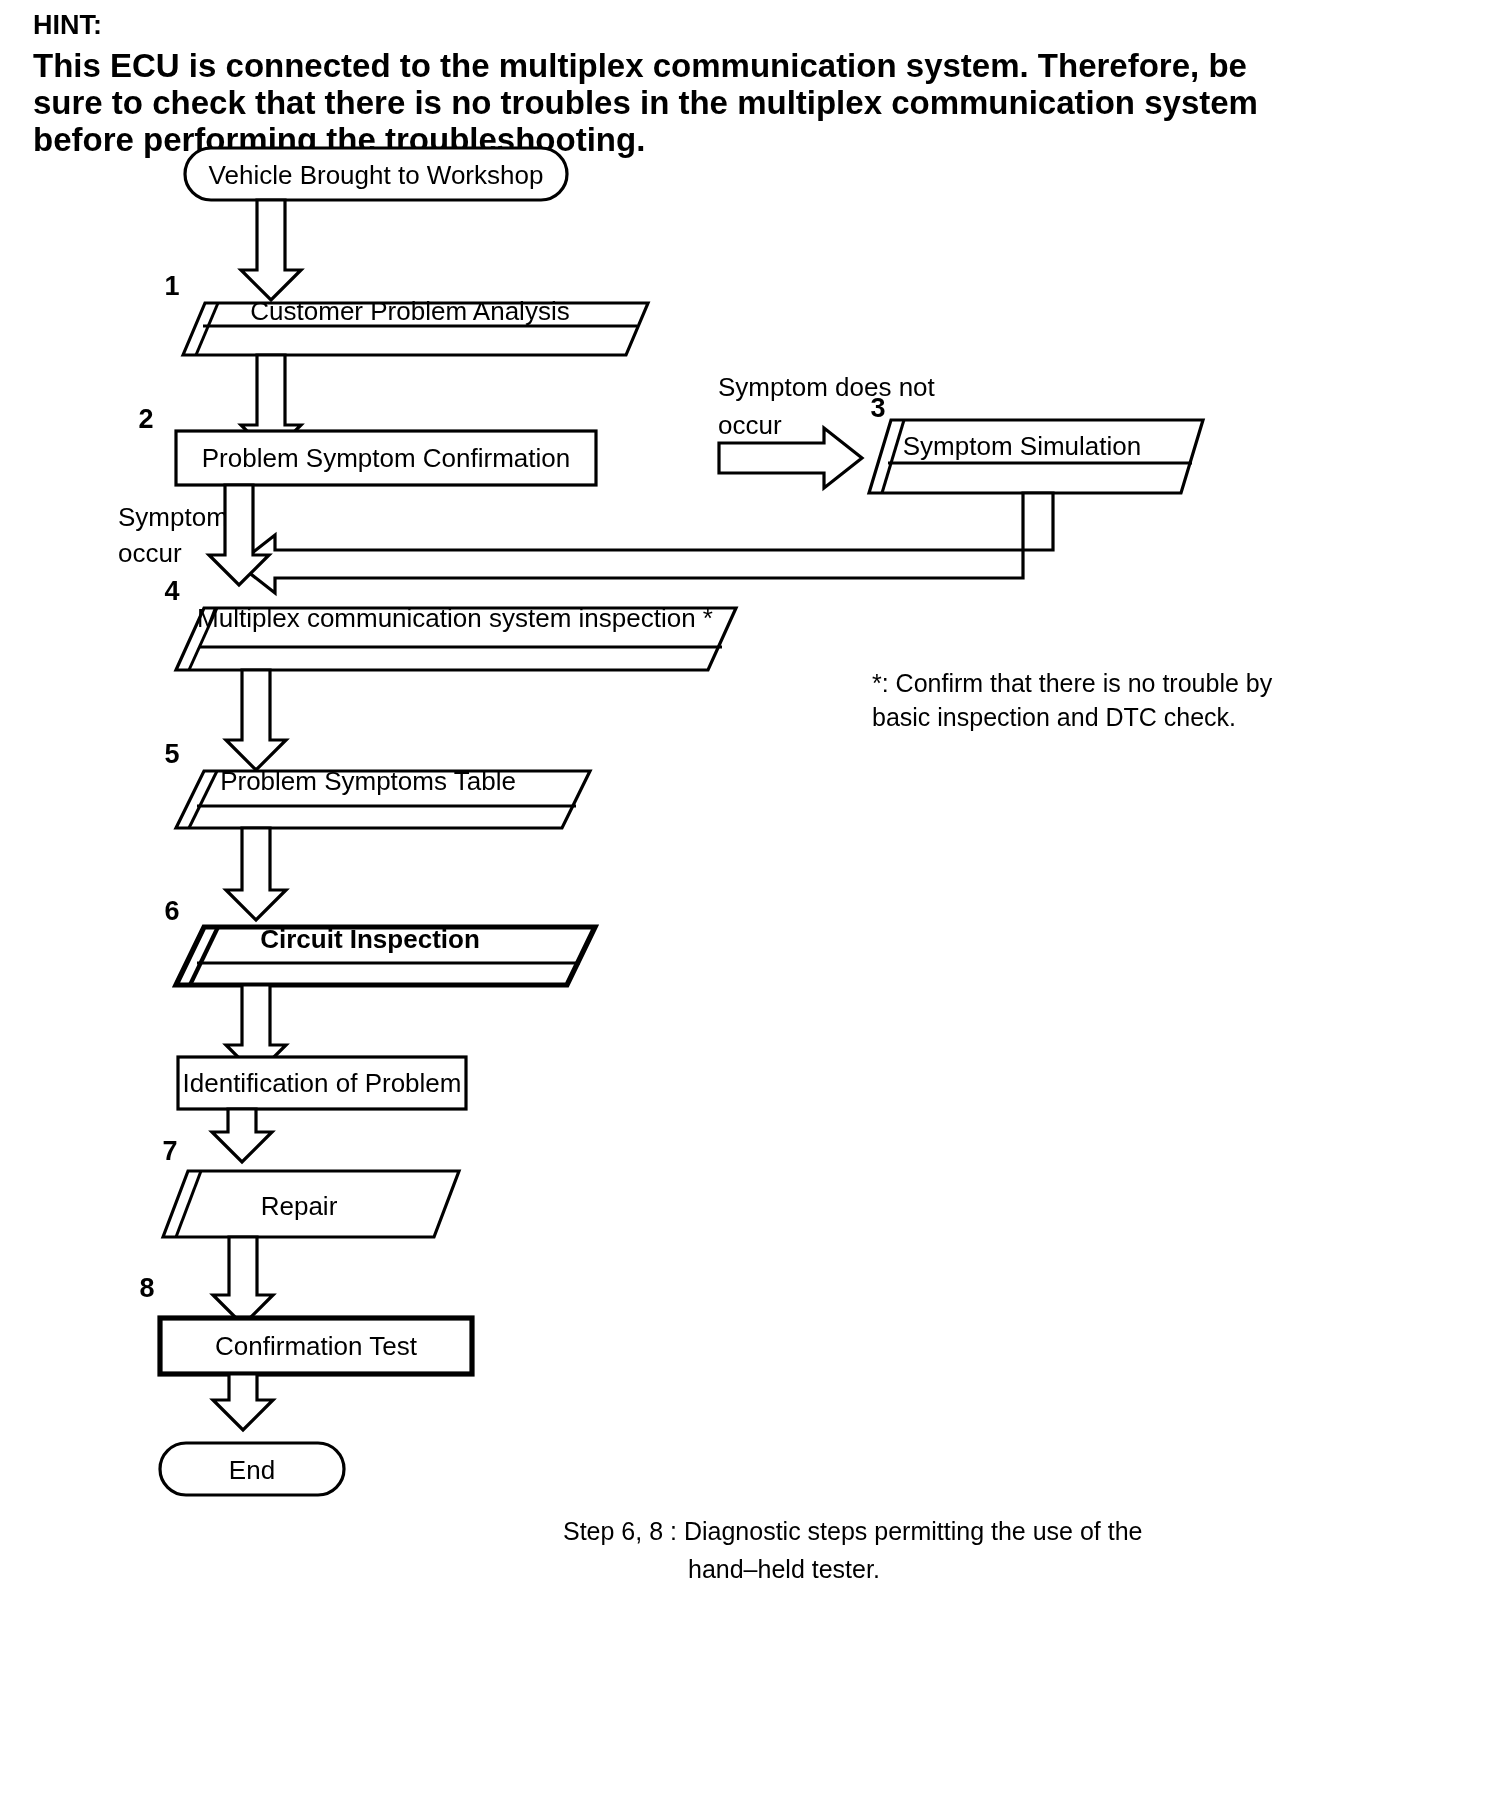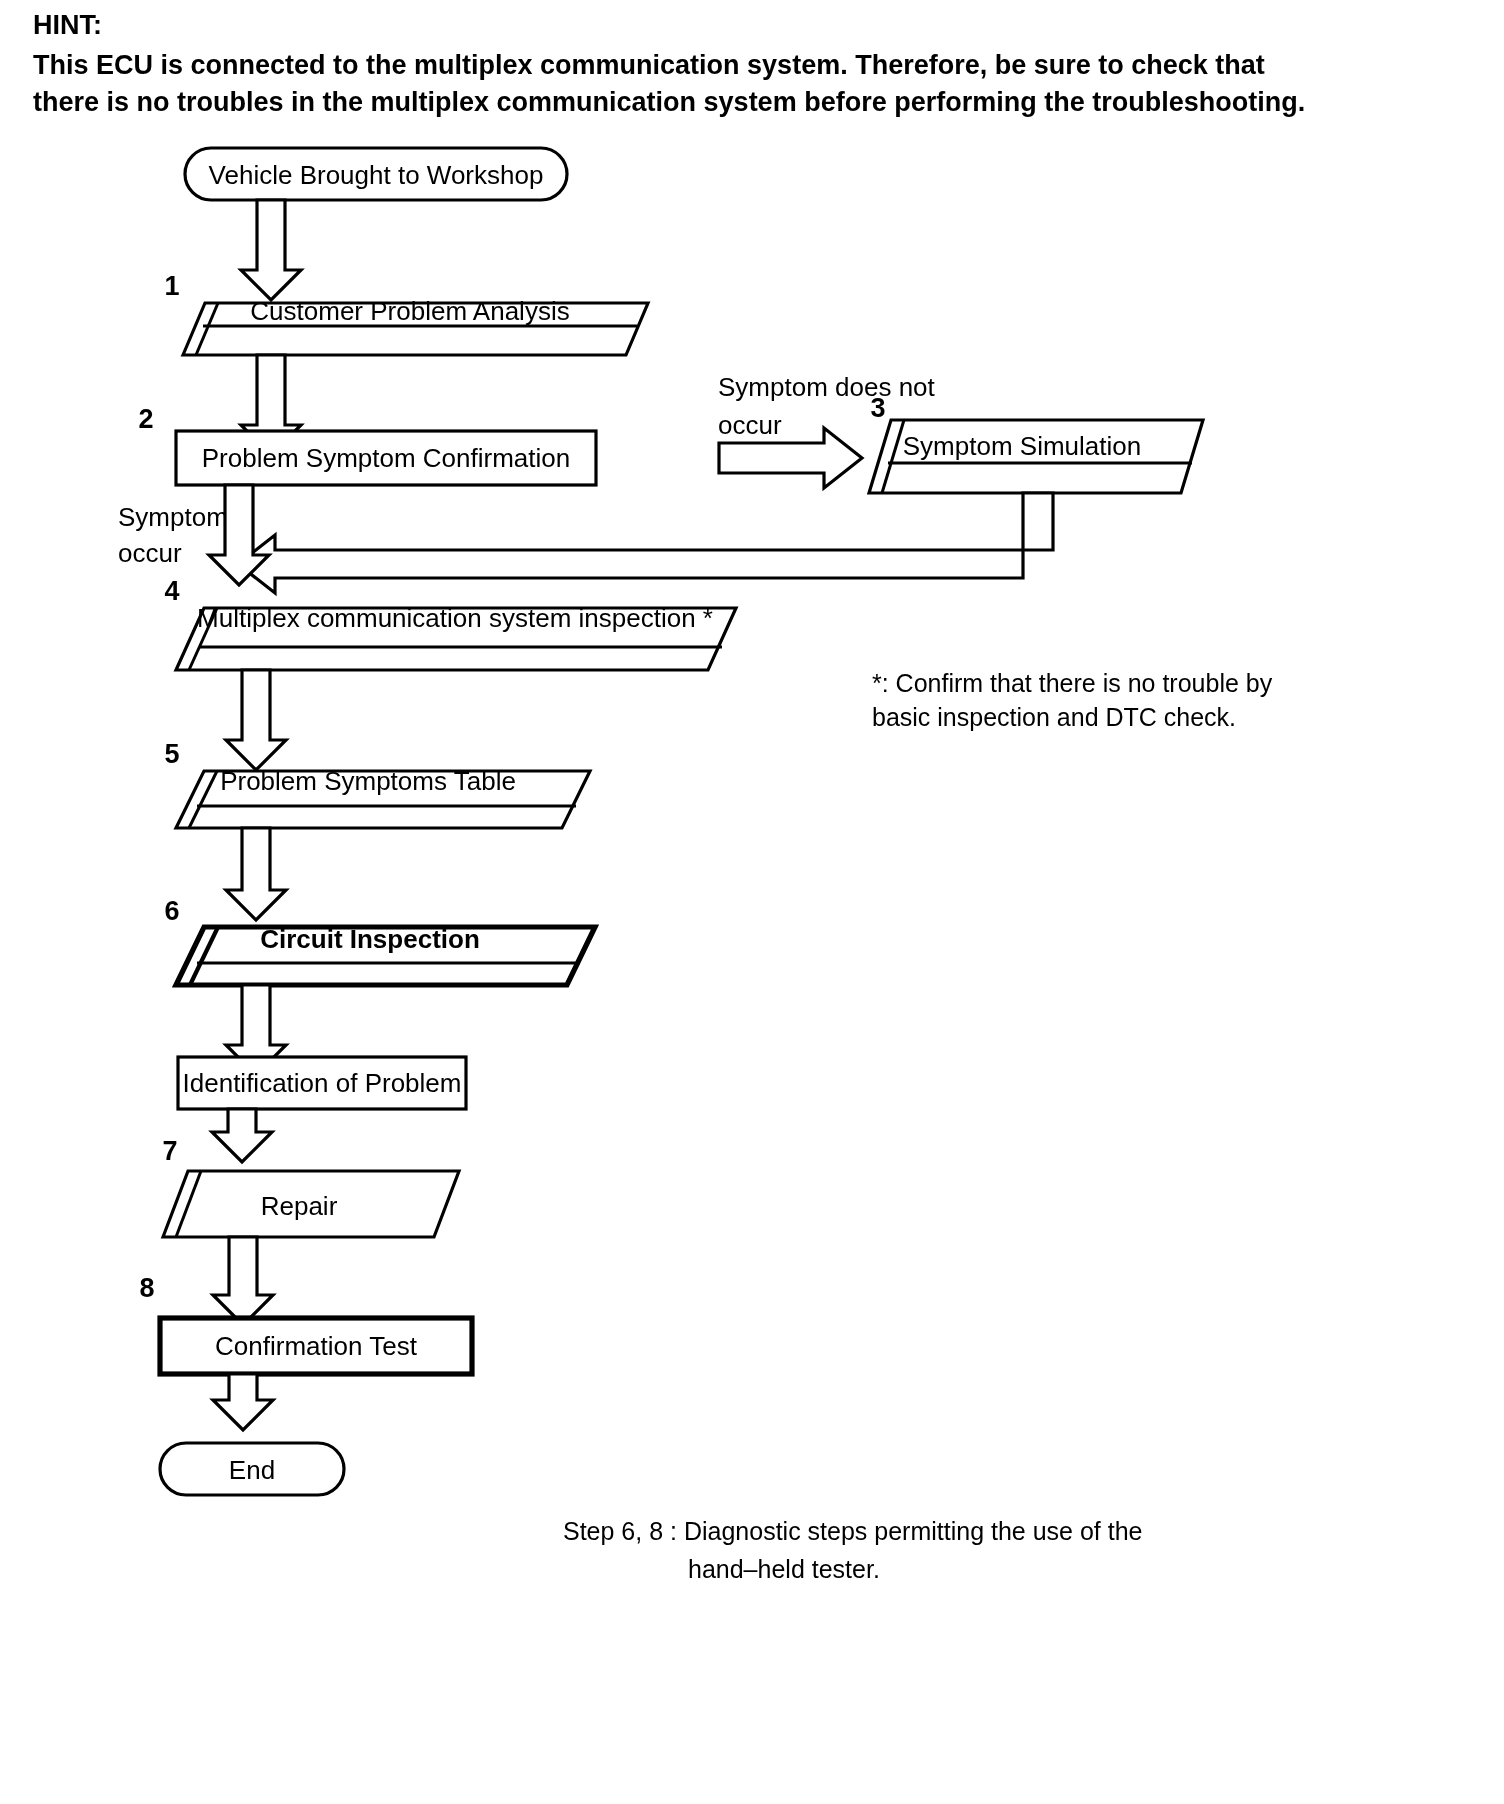--- a/index.html
+++ b/index.html
@@ -27,21 +27,21 @@
     width: 1290px;
     margin-left: 15px;
   }
   .hint-title {
     font-size: 27px;
     font-weight: 700;
     line-height: 38px;
     letter-spacing: 0px;
   }
   .hint-body {
-    font-size: 27px;
+    font-size: 33px;
     font-weight: 700;
     line-height: 37px;
     margin-top: 3px;
   }
   svg.flow {
     position: absolute;
     left: 0;
     top: 0;
   }
   svg.flow text {

